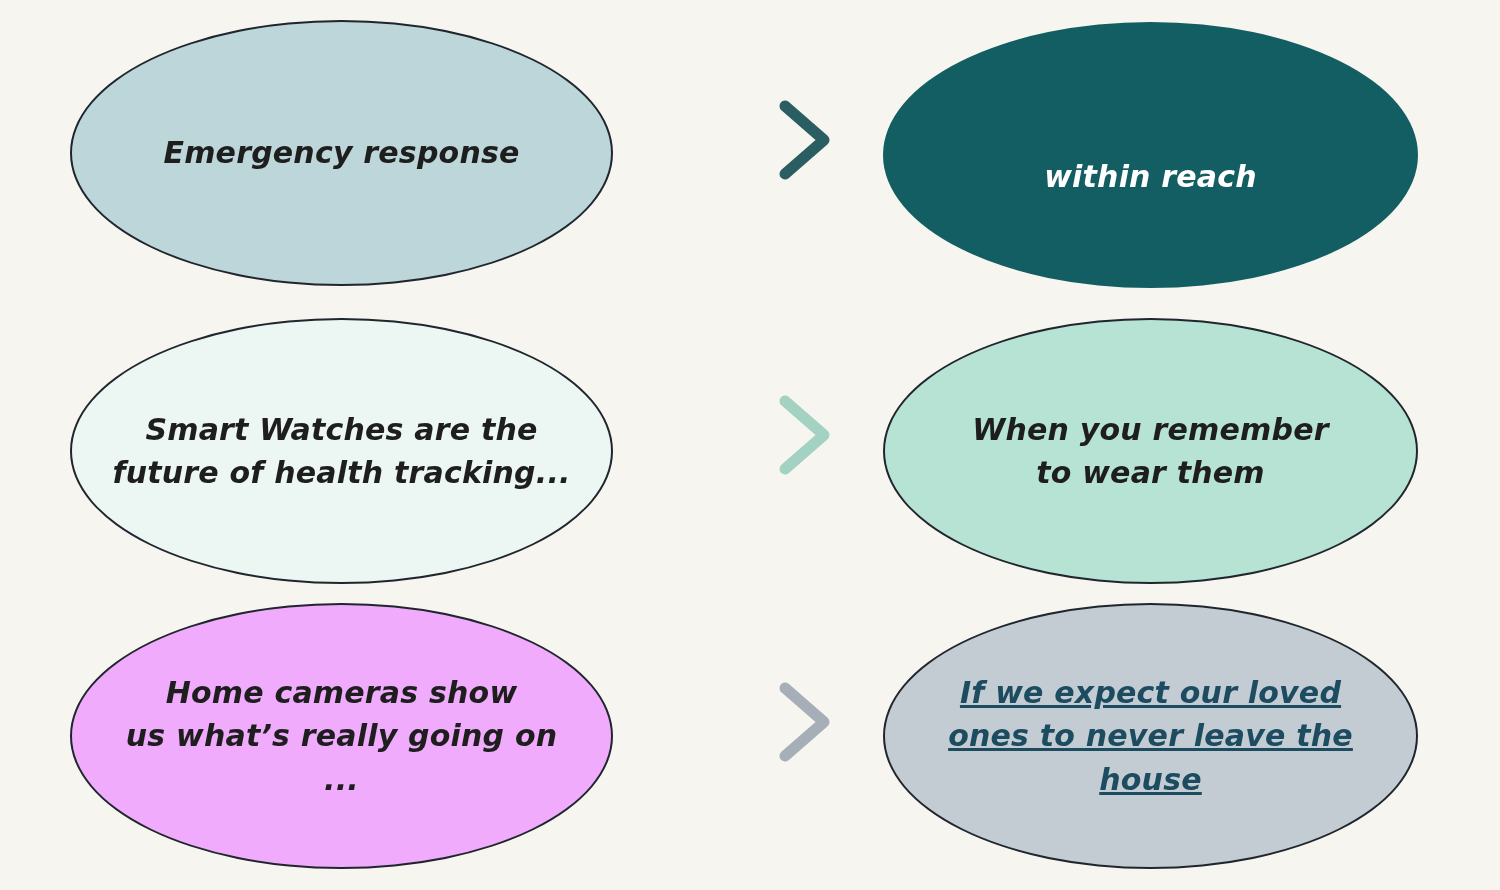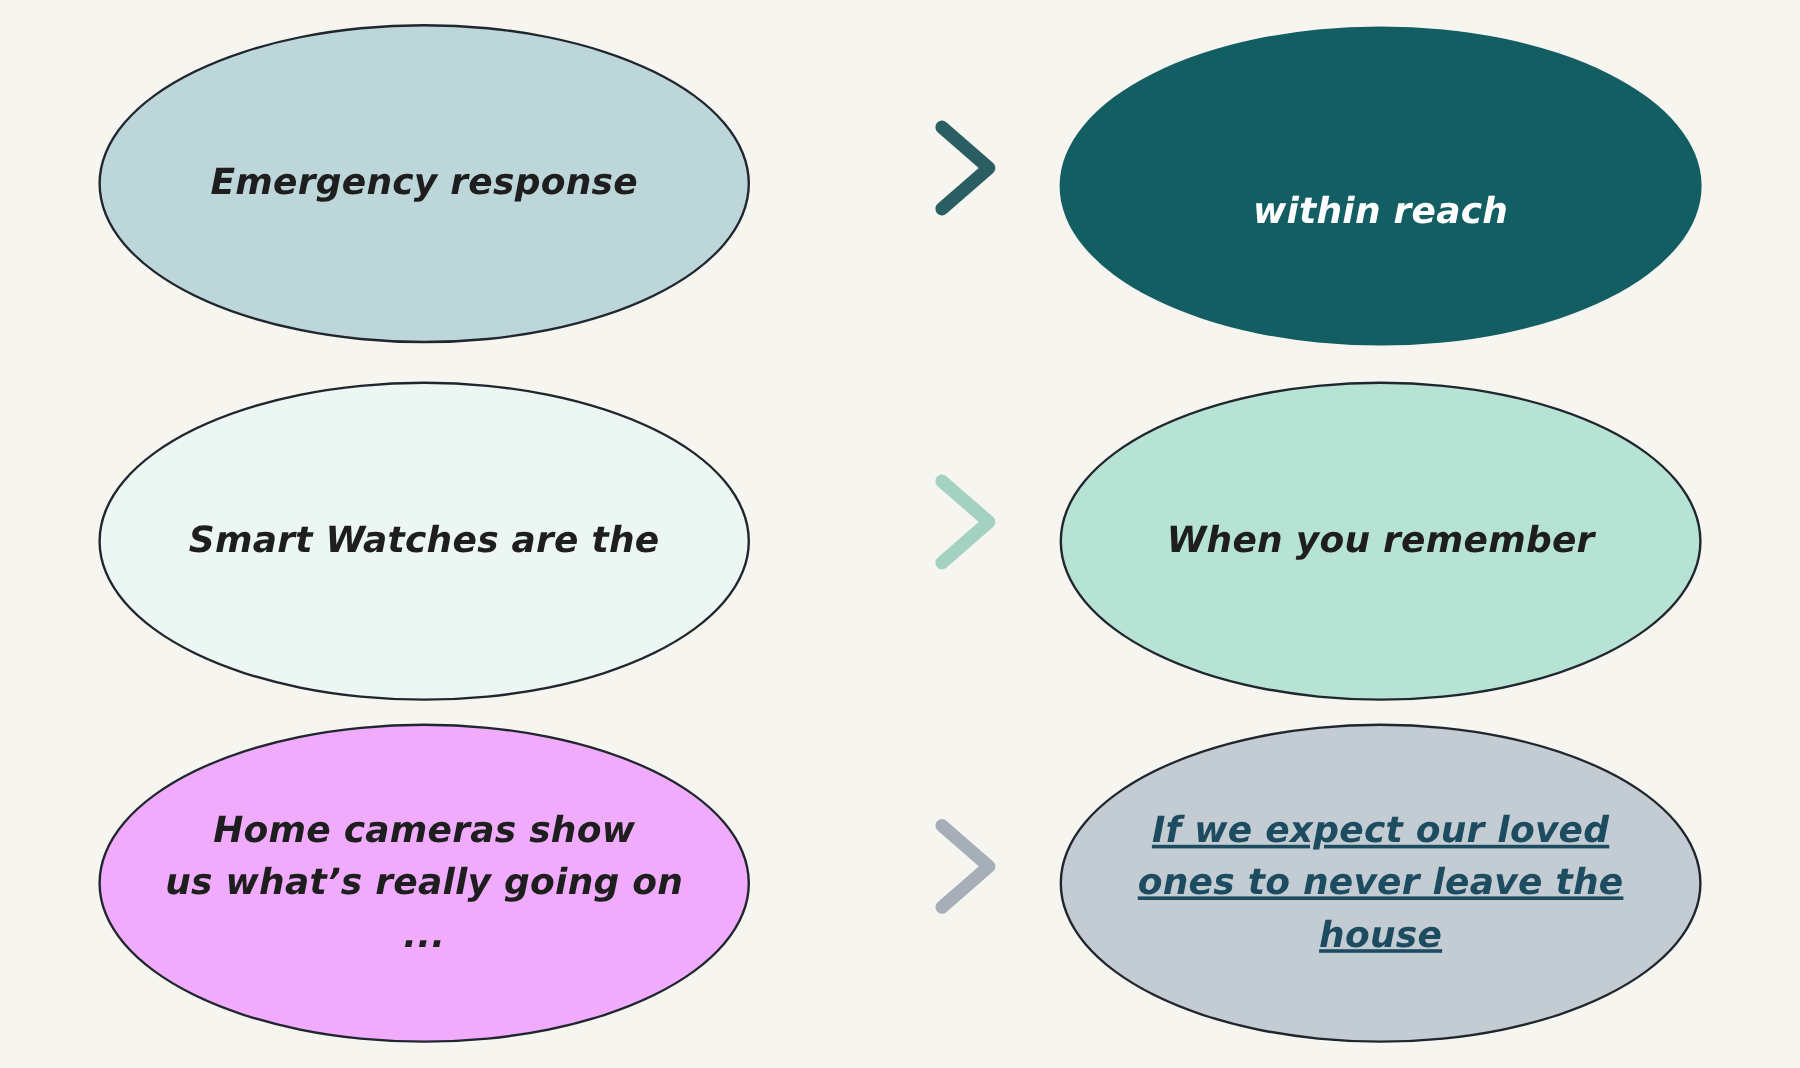--- a/index.html
+++ b/index.html
@@ -28,21 +28,21 @@
   }
   .ellipse .label {
     font-style: italic;
     font-weight: 700;
     font-size: 30px;
     line-height: 1.45;
     letter-spacing: 0.2px;
     padding: 0 40px;
   }
   
-  .col-left  { left: 82px;  width: 543px; height: 266px; }
+  .col-left  { left: 70px;  width: 543px; height: 266px; }
   .col-right { left: 883px; width: 535px; height: 266px; }
   .row-1 { top: 20px; }
   .row-1.col-right { top: 22px; }
   .row-2 { top: 318px; align-items: center; }
   .row-3 { top: 603px; }
   .arrow-svg {
     position: absolute;
     left: 658px;
     width: 180px;
     height: 110px;
@@ -76,37 +76,39 @@
   <div class="ellipse col-right row-1" style="background: rgb(19, 94, 99); border-color: rgb(19, 94, 99); color: rgb(255, 255, 255);">
     <div class="label">
       <br>
       <span>within reach</span>
     </div>
   </div>
 
   <div class="ellipse col-left row-2" style="background: rgb(236, 246, 242); border-color: rgb(32, 38, 46); color: rgb(30, 30, 30);">
     <div class="label">
       <span>Smart Watches are the</span><br>
+      <span>future of health tracking...</span>
     </div>
   </div>
 
   <svg class="arrow-svg arrow-2" viewBox="0 0 180 110">
     <defs>
       <linearGradient id="grad1" x1="0" y1="0" x2="1" y2="0">
         <stop offset="0" style="stop-color: rgb(212, 229, 221);"></stop>
         <stop offset="1" style="stop-color: rgb(163, 210, 194);"></stop>
       </linearGradient>
     </defs>
     <line x1="8" y1="55" x2="158" y2="55" stroke="url(#grad1)" stroke-width="11" stroke-linecap="round"></line>
     <polyline points="127,21 166,55 127,89" fill="none" stroke-width="11" stroke-linecap="round" stroke-linejoin="round" style="stroke: rgb(163, 210, 194);"></polyline>
   </svg>
 
   <div class="ellipse col-right row-2" style="background: rgb(182, 227, 212); border-color: rgb(32, 38, 46); color: rgb(30, 30, 30);">
     <div class="label">
       <span>When you remember</span><br>
+      <span>to wear them</span>
     </div>
   </div>
 
   <div class="ellipse col-left row-3" style="background: #f0abfc; border-color: rgb(32, 38, 46); color: rgb(30, 30, 30);">
     <div class="label">
       <span>Home cameras show</span><br>
       <span>us what’s really going on ...</span>
     </div>
   </div>
 

